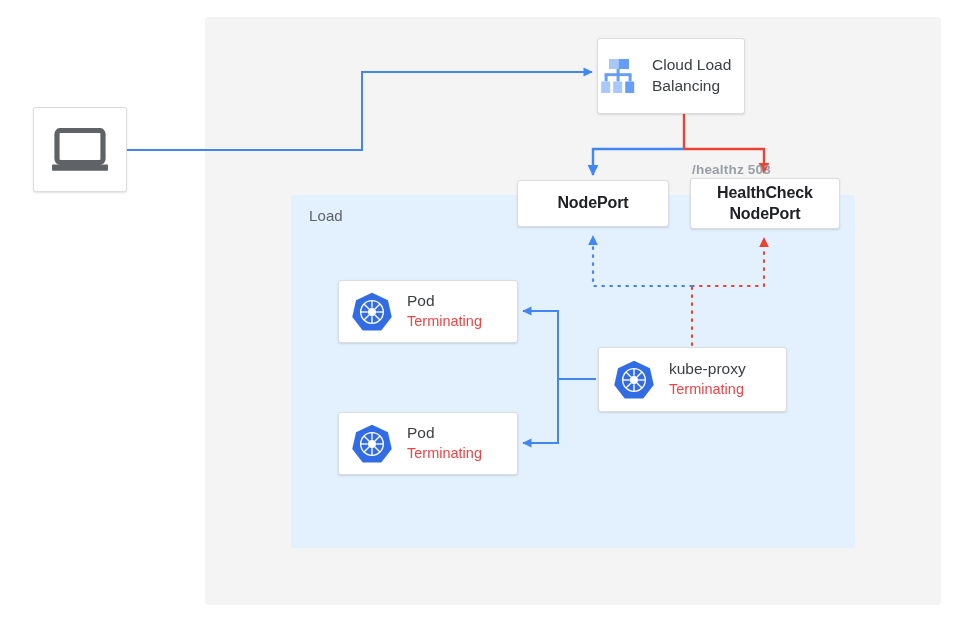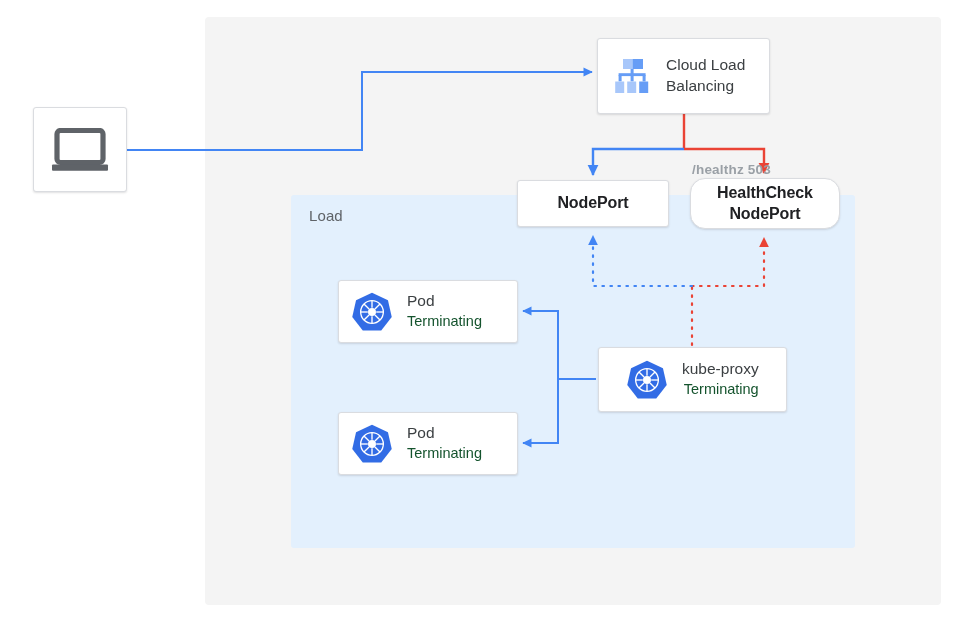--- a/index.html
+++ b/index.html
@@ -62,40 +62,39 @@
     justify-content: center;
     text-align: center;
   }
   .card-title {
     font-size: 15.5px;
     color: #3c4043;
     line-height: 1.35;
   }
   .card-sub {
     font-size: 14.5px;
-    color: #14532d;
+    color: #ef4444;
     line-height: 1.35;
-    text-align: right;
   }
   .card-strong {
     font-size: 16px;
     font-weight: bold;
     color: #202124;
     line-height: 1.3;
     letter-spacing: -0.1px;
   }
 
   
   #client-box   { left: 33px;  top: 107px; width: 94px;  height: 85px; justify-content: center; }
-  #clb-box      { left: 597px; top: 38px;  width: 173px; height: 76px; padding-left: 14px; }
+  #clb-box      { left: 597px; top: 38px;  width: 148px; height: 76px; }
   #nodeport-box { left: 517px; top: 180px; width: 152px; height: 47px; }
-  #hcnp-box     { left: 690px; top: 178px; width: 150px; height: 51px; border-radius: 15px; }
+  #hcnp-box     { left: 690px; top: 178px; width: 150px; height: 51px; }
   #pod1-box     { left: 338px; top: 280px; width: 180px; height: 63px; padding-left: 12px; }
   #pod2-box     { left: 338px; top: 412px; width: 180px; height: 63px; padding-left: 12px; }
-  #kubeproxy-box{ left: 598px; top: 347px; width: 189px; height: 65px; padding-left: 27px; }
+  #kubeproxy-box{ left: 598px; top: 347px; width: 189px; height: 65px; padding-left: 14px; }
 
   .card-texts { margin-left: 14px; }
 
   
   .edge-label {
     position: absolute;
     font-size: 13.5px;
     font-weight: bold;
     color: #9aa0a6;
     letter-spacing: 0.2px;

